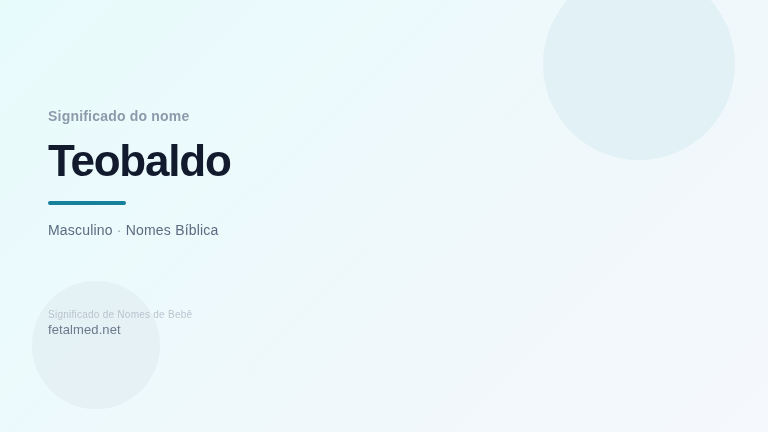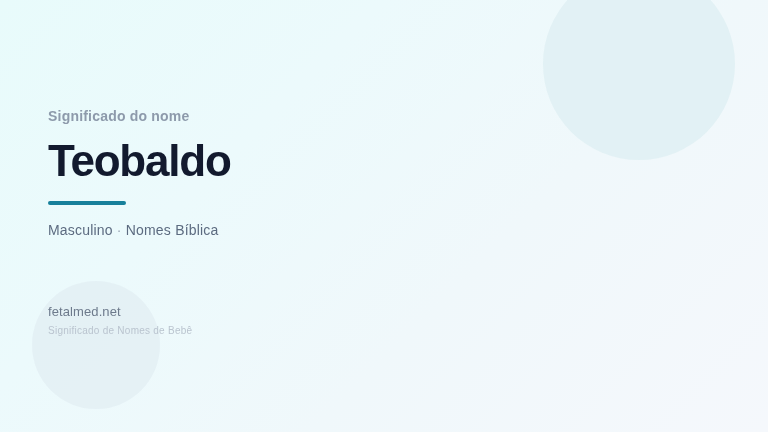--- a/index.html
+++ b/index.html
@@ -135,17 +135,17 @@
 
     <div id="accent-bar"></div>
 
     <p id="meta-line">
       <span>Masculino</span><span class="sep">·</span><span>Nomes Bíblica</span>
     </p>
 
   </div>
 
   <div id="brand">
+    <p id="brand-tagline">Significado de Nomes de Bebê</p>
     <p id="brand-name">fetalmed.net</p>
-    <p id="brand-tagline">Significado de Nomes de Bebê</p>
   </div>
 
 </div>
 
 </body></html>

